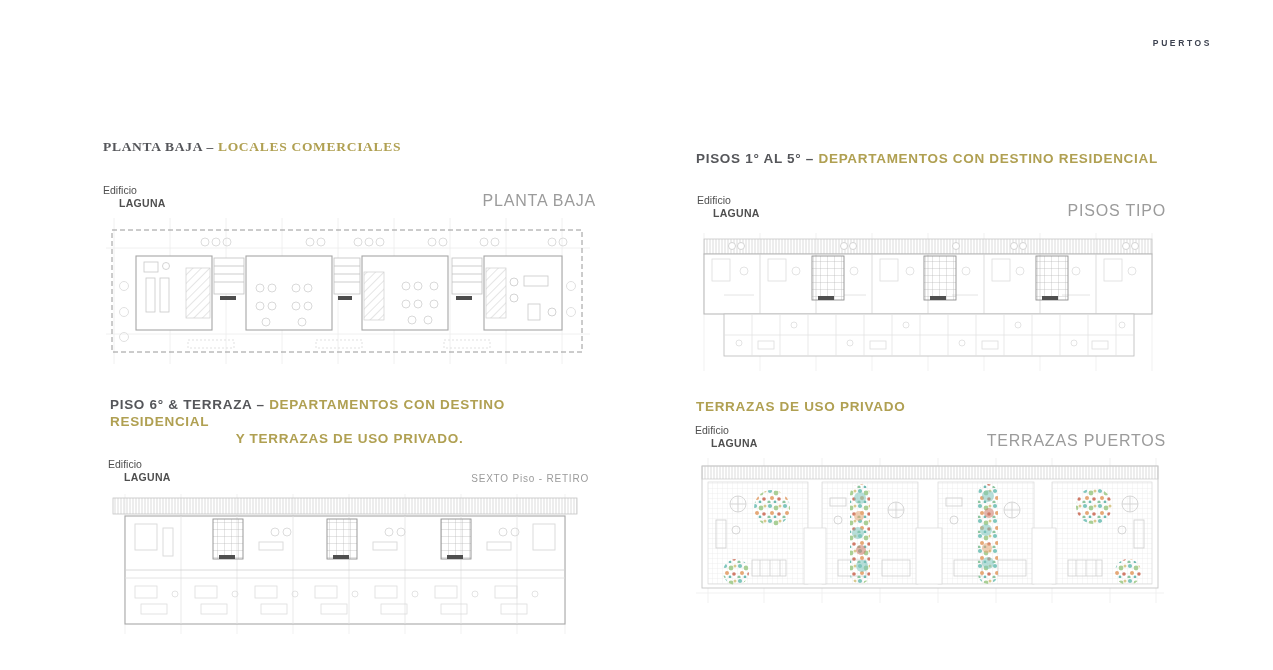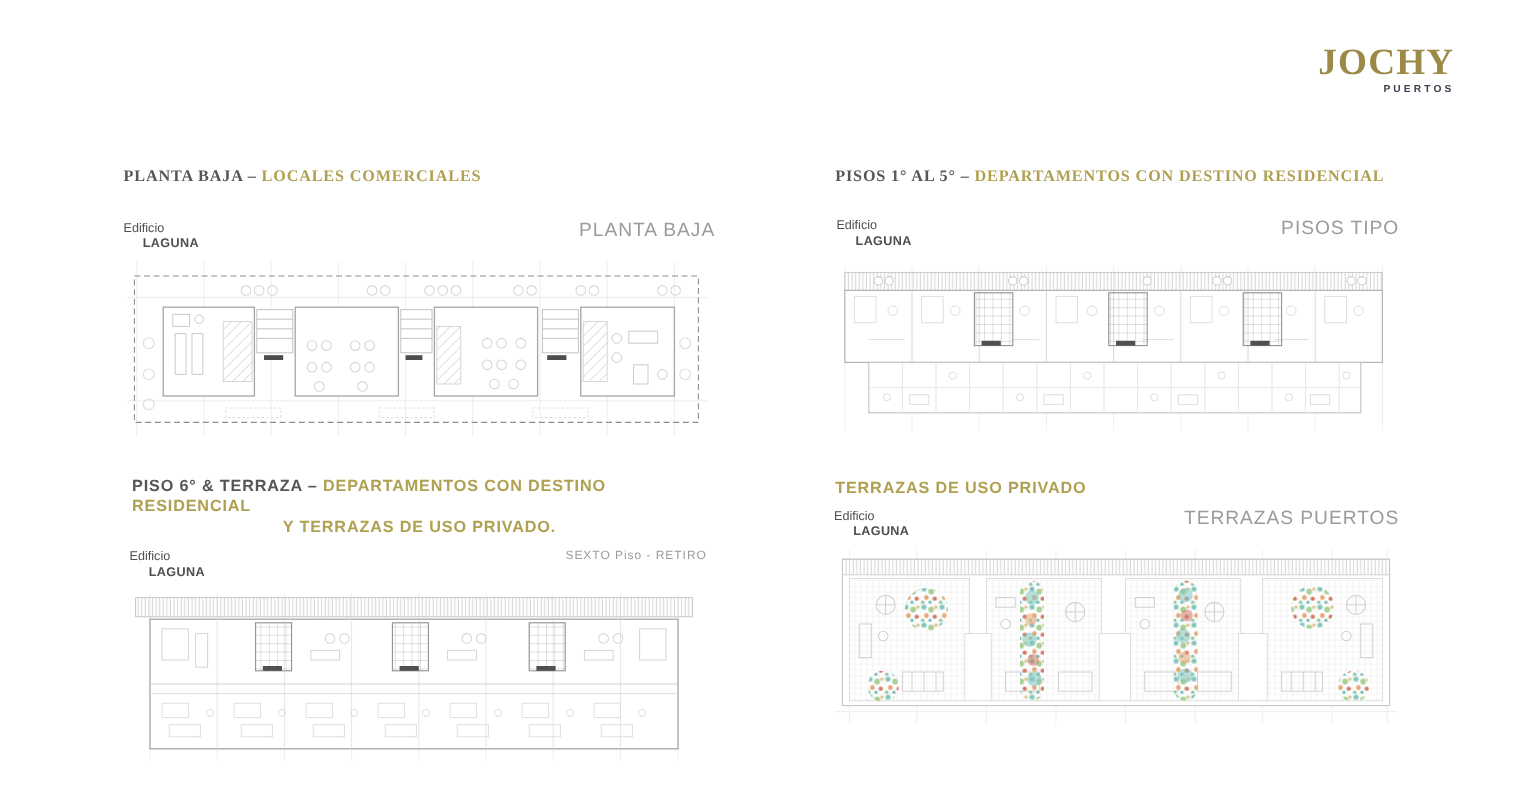--- a/index.html
+++ b/index.html
@@ -18,25 +18,25 @@
   .q1{left:100px;top:138px;width:496px;}
   .q2{left:694px;top:138px;width:472px;}
   .q3{left:105px; top:394px;width:484px;}
   .q4{left:692px;top:396px;width:474px;}
 
   .sec-heading{font-size:13.5px;font-weight:700;letter-spacing:.7px;line-height:17px;
                color:var(--dark,#55565a);}
   .sec-heading .hl{color:var(--gold,#b0a052);}
   .hl2{display:block;text-align:center;color:var(--gold,#b0a052);}
   .q1 .sec-heading{margin:0 0 29px 3px;font-family:Liberation Serif, serif;}
-  .q2 .sec-heading{margin:0 0 27px 2px;font-family:Liberation Serif, serif;}
+  .q2 .sec-heading{margin:12px 0 27px 2px;}
   .q3 .sec-heading{margin:2px 0 11px 5px;}
   .q4 .sec-heading{margin:2px 0 9px 4px;}
 
-  .plan-head{display:flex;justify-content:space-between;align-items:flex-start;}
+  .plan-head{display:flex;justify-content:space-between;align-items:flex-end;}
   .bldg{font-size:10.5px;line-height:1.25;color:var(--label,#4f4f4f);padding-left:3px;}
   .bldg .bname{display:block;font-weight:700;letter-spacing:.3px;margin-left:16px;}
   .plan-title{font-size:16px;font-weight:400;letter-spacing:.8px;color:var(--plan_title,#9b9b9b);
               white-space:nowrap;}
   .q3 .plan-title{font-size:10px;}
 
   .plan-svg{display:block;}
   .q1 .plan-svg{margin-top:6px;}
   .q2 .plan-svg{margin-top:13px;}
   .q3 .plan-svg{margin-top:10px;}
@@ -67,21 +67,20 @@
         <circle cx="5" cy="10" r="2" fill="#e5a877"></circle>
         <circle cx="12" cy="11" r="1.8" fill="#cf7a68"></circle>
         <circle cx="13" cy="3" r="1.5" fill="#d9c98e"></circle>
         <circle cx="2" cy="14" r="1.6" fill="#8fc6a0"></circle>
         <circle cx="8" cy="14" r="1.4" fill="#6fb9b0"></circle>
       </pattern>
     </defs>
   </svg>
 
   <div class="logo">
-    <div class="logo-brand">JOCHY</div>
     <div class="logo-sub">PUERTOS</div>
   </div>
 
   <div class="quad q1">
     <div class="sec-heading">
       <span>PLANTA BAJA – </span><span class="hl">LOCALES COMERCIALES</span>
     </div>
     <div class="plan-head">
       <div class="bldg">
         <span>Edificio</span>

